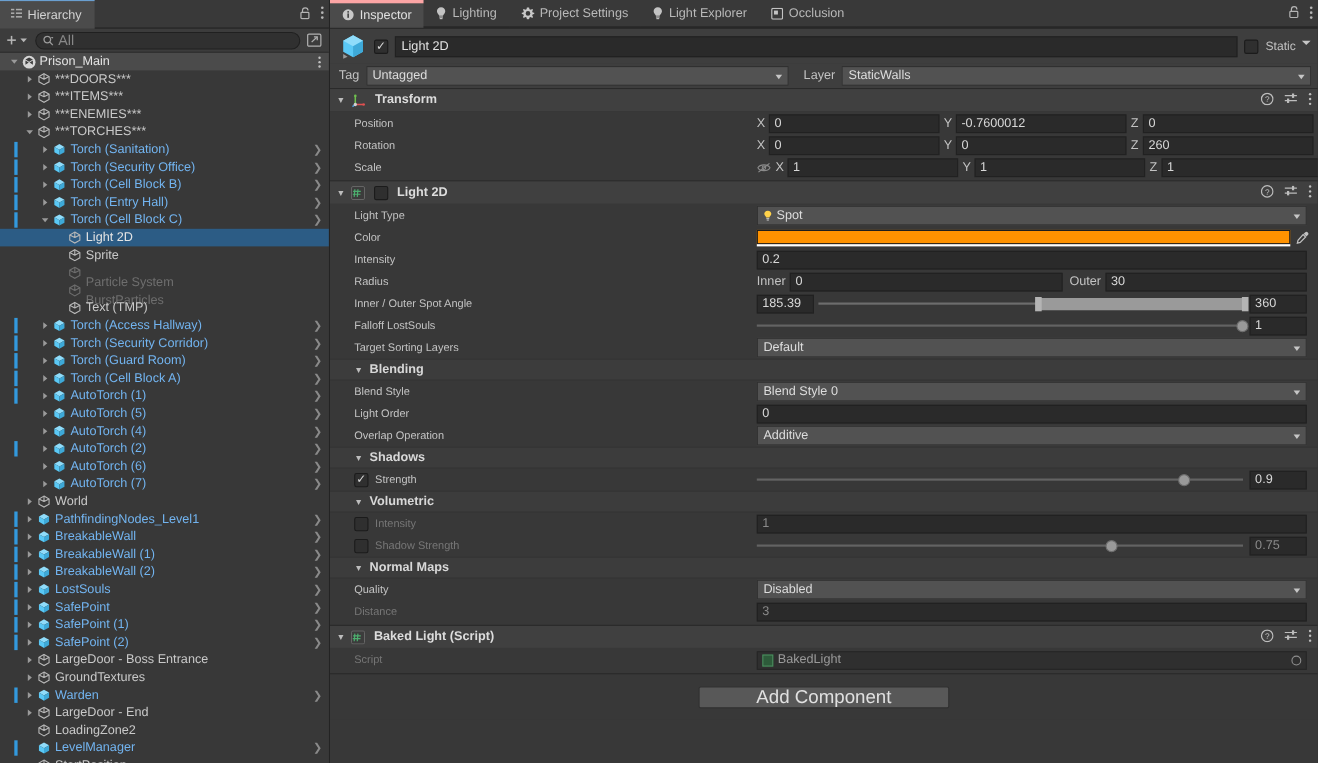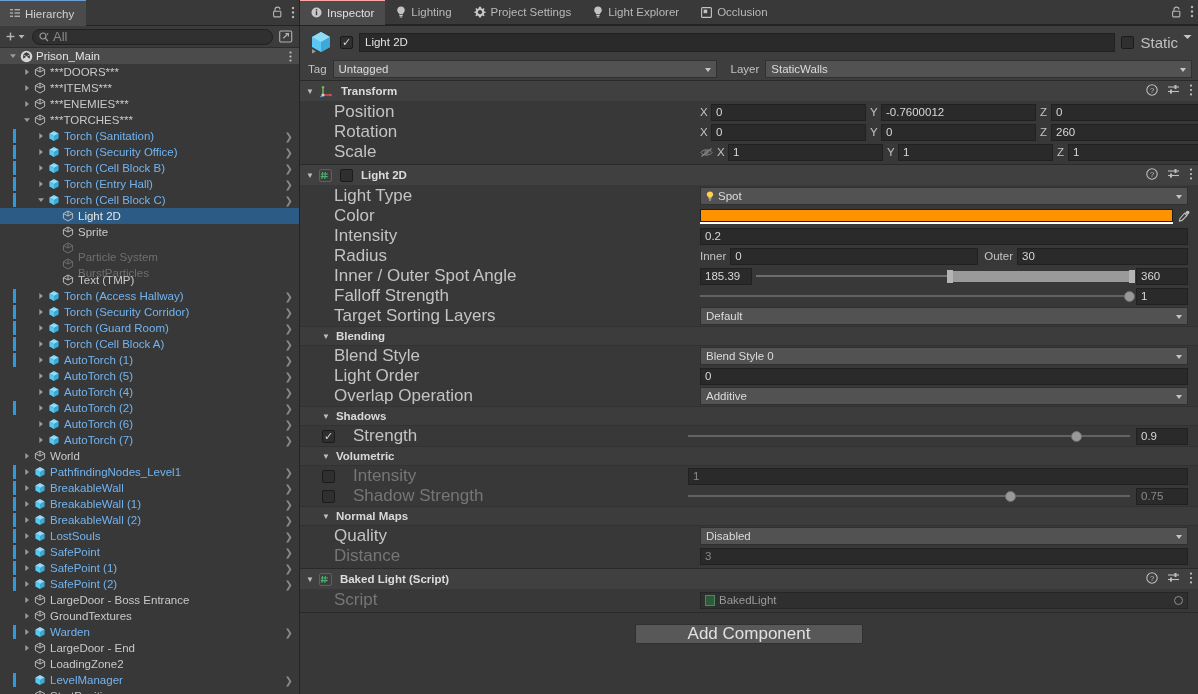--- a/index.html
+++ b/index.html
@@ -48,55 +48,55 @@
   .lbl.dim { color: #6e6e6e; margin-top: 18px; }
   .lbl.norm { color: #c9c9c9; }
   .lbl.white { color: #e4e4e4; }
 
   
   .inspector { width: 898px; height: 694px; background: #383838; display: flex; flex-direction: column; }
   .i-tabbar { height: 26px; background: #393939; display: flex; align-items: stretch; position: relative;
               border-bottom: 1px solid #232323; }
   .i-tab { display: flex; align-items: center; padding: 0 11px; font-size: 11.5px; color: #b9b9b9;
            border-bottom: 1px solid #232323; }
-  .i-tab.active { background: #4b4b4b; color: #e0e0e0; border-top: 1px solid #fca5a5;
+  .i-tab.active { background: #4b4b4b; color: #e0e0e0; border-top: 3px solid #fca5a5;
                   border-bottom: 1px solid #4b4b4b; }
   .i-tab .tabico { margin-right: 5px; display: inline-flex; align-items: center; }
   .i-tabbar-rest { flex: 1; border-bottom: 1px solid #232323; }
   .i-tab-tools { position: absolute; right: 4px; top: 0; height: 25px; display: flex; align-items: center; gap: 8px; }
 
   .i-body { flex: 1; overflow: hidden; background: #383838; }
 
   .obj-head { height: 32px; display: flex; align-items: center; padding: 0 6px 0 8px; gap: 6px; background: #3e3e3e; }
   .cube-ico { width: 26px; height: 26px; position: relative; flex: 0 0 26px; }
   .cb { width: 13px; height: 13px; background: #2f2f2f; border: 1px solid #1b1b1b; border-radius: 2px;
         flex: 0 0 13px; display: flex; align-items: center; justify-content: center; }
   .cb.on::after { content: "✓"; color: #d8d8d8; font-size: 11px; line-height: 11px; }
   .namefield { flex: 1; height: 19px; background: #2a2a2a; border: 1px solid #212121; color: #e2e2e2;
                display: flex; align-items: center; padding: 0 5px; font-size: 11.5px; }
-  .static-wrap { display: flex; align-items: flex-start; gap: 5px; color: #c0c0c0; font-size: 15px; }
+  .static-wrap { display: flex; align-items: flex-start; gap: 5px; color: #c0c0c0; font-size: 11px; }
 
   .taglayer { height: 22px; display: flex; align-items: center; padding: 0 6px 0 8px; gap: 6px; background: #3e3e3e; }
   .tl-label { color: #c2c2c2; font-size: 11.5px; }
   .dropdown { height: 18px; background: #525252; border: 1px solid #303030; display: flex; align-items: center;
               padding: 0 16px 0 5px; color: #dcdcdc; font-size: 11.5px; position: relative; }
   .dropdown::after { content: ""; position: absolute; right: 5px; top: 7px;
                      border-left: 3.5px solid transparent; border-right: 3.5px solid transparent;
                      border-top: 4px solid #c6c6c6; }
 
   .comp { border-top: 1px solid #2a2a2a; }
   .comp-head { height: 20px; background: #404040; display: flex; align-items: center; padding: 0 4px 0 6px;
                gap: 5px; position: relative; }
   .comp-head .tri { color: #bdbdbd; font-size: 8px; }
   .comp-title { font-weight: bold; color: #dcdcdc; font-size: 11.5px; margin-left: 3px; }
   .comp-tools { position: absolute; right: 5px; top: 0; height: 20px; display: flex; align-items: center; gap: 9px; }
   .comp-body { background: #383838; padding: 1px 0 2px 0; }
 
   .prow { height: 20px; display: flex; align-items: center; padding-left: 22px; }
-  .prow .plabel { width: 366px; color: #c3c3c3; font-size: 17px; flex: 0 0 366px; margin-left: 12px; }
+  .prow .plabel { width: 366px; color: #c3c3c3; font-size: 10px; flex: 0 0 366px; }
   .prow .plabel.dim { color: #767676; }
   .field { height: 17px; background: #2a2a2a; border: 1px solid #212121; color: #d8d8d8;
            display: flex; align-items: center; padding: 0 4px; font-size: 11.5px; }
   .axis { color: #c3c3c3; font-size: 11.5px; width: 11px; text-align: left; flex: 0 0 11px; }
 
   .xyz { display: flex; align-items: center; flex: 1; gap: 0; }
   .xyz .field { width: 155px; flex: 0 0 155px; }
   .xyz .gap { width: 4px; flex: 0 0 4px; }
 
   .subhead { height: 20px; display: flex; align-items: center; padding-left: 22px; background: #3c3c3c;
@@ -1152,21 +1152,21 @@
                   <div class="ds-track"></div>
                   <div class="ds-range" style="left:51.5%;right:0"></div>
                   <div class="ds-h" style="left:calc(51.5% - 3px)"></div>
                   <div class="ds-h" style="right:-3px"></div>
                 </div>
                 <div class="field numbox" style="margin-right:10px">
                   <span>360</span>
                 </div>
               </div>
               <div class="prow">
-                <span class="plabel">Falloff Strength</span>
+                <span class="plabel">Falloff LostSouls</span>
                 <div class="slider" style="margin-right:6px">
                   <div class="strack"></div>
                   <div class="sknob" style="left:calc(100% - 6px)"></div>
                 </div>
                 <div class="field numbox" style="margin-right:10px">
                   <span>1</span>
                 </div>
               </div>
               <div class="prow">
                 <span class="plabel">Target Sorting Layers</span>

